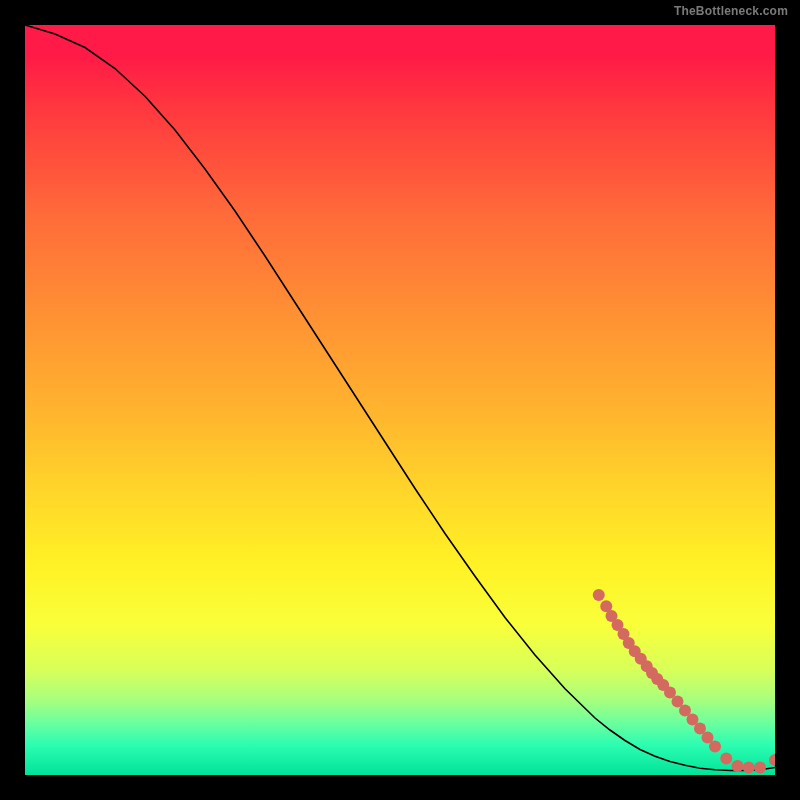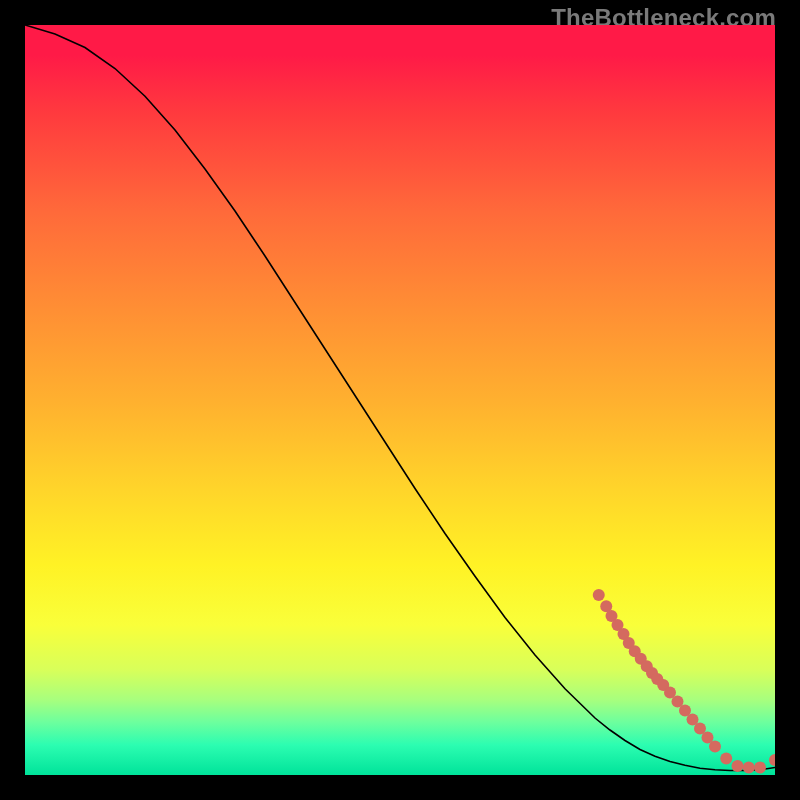--- a/index.html
+++ b/index.html
@@ -47,23 +47,23 @@
   }
   .overlay-svg {
     position: absolute;
     inset: 0;
     width: 750px;
     height: 750px;
   }
   .watermark {
     position: absolute;
     top: 4px;
-    right: 24px;
+    right: 12px;
     color: #7a7a7a;
-    font-size: 24px;
+    font-size: 12px;
     font-weight: 600;
     letter-spacing: 0.2px;
     user-select: none;
   }
 </style>
 </head>
 <body>
 
 <div class="stage">
   <div class="watermark">TheBottleneck.com</div>

